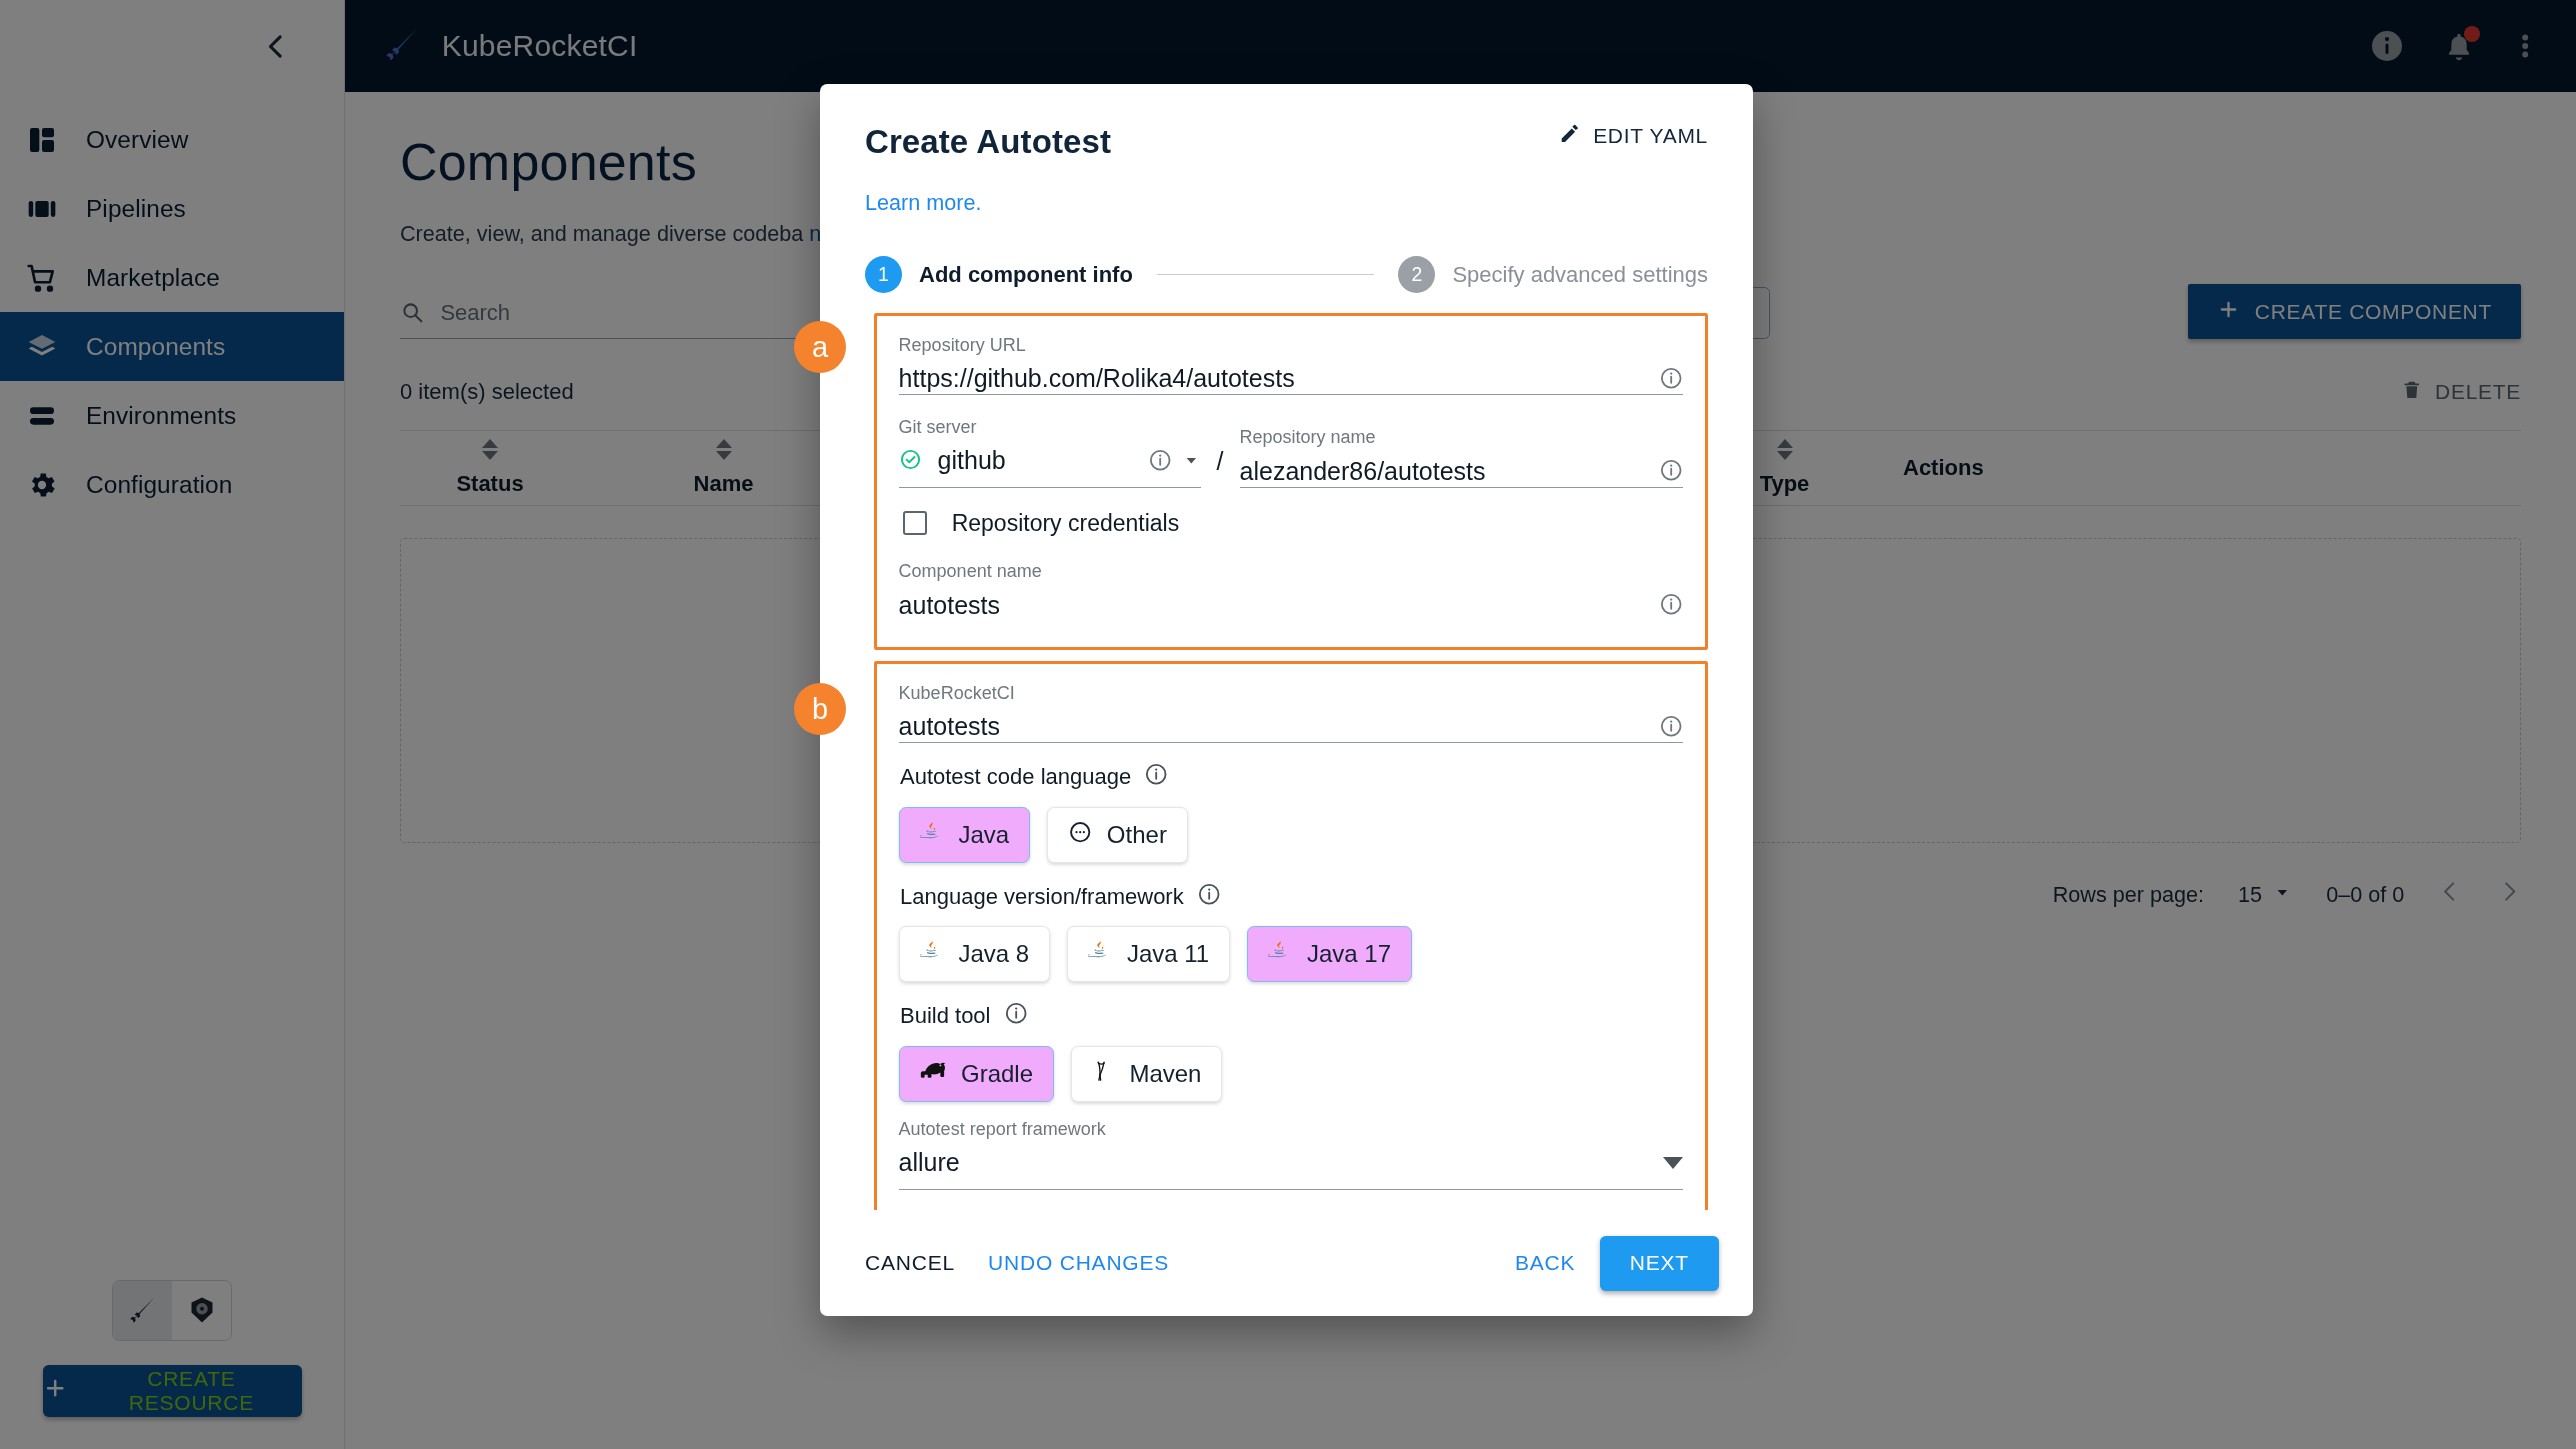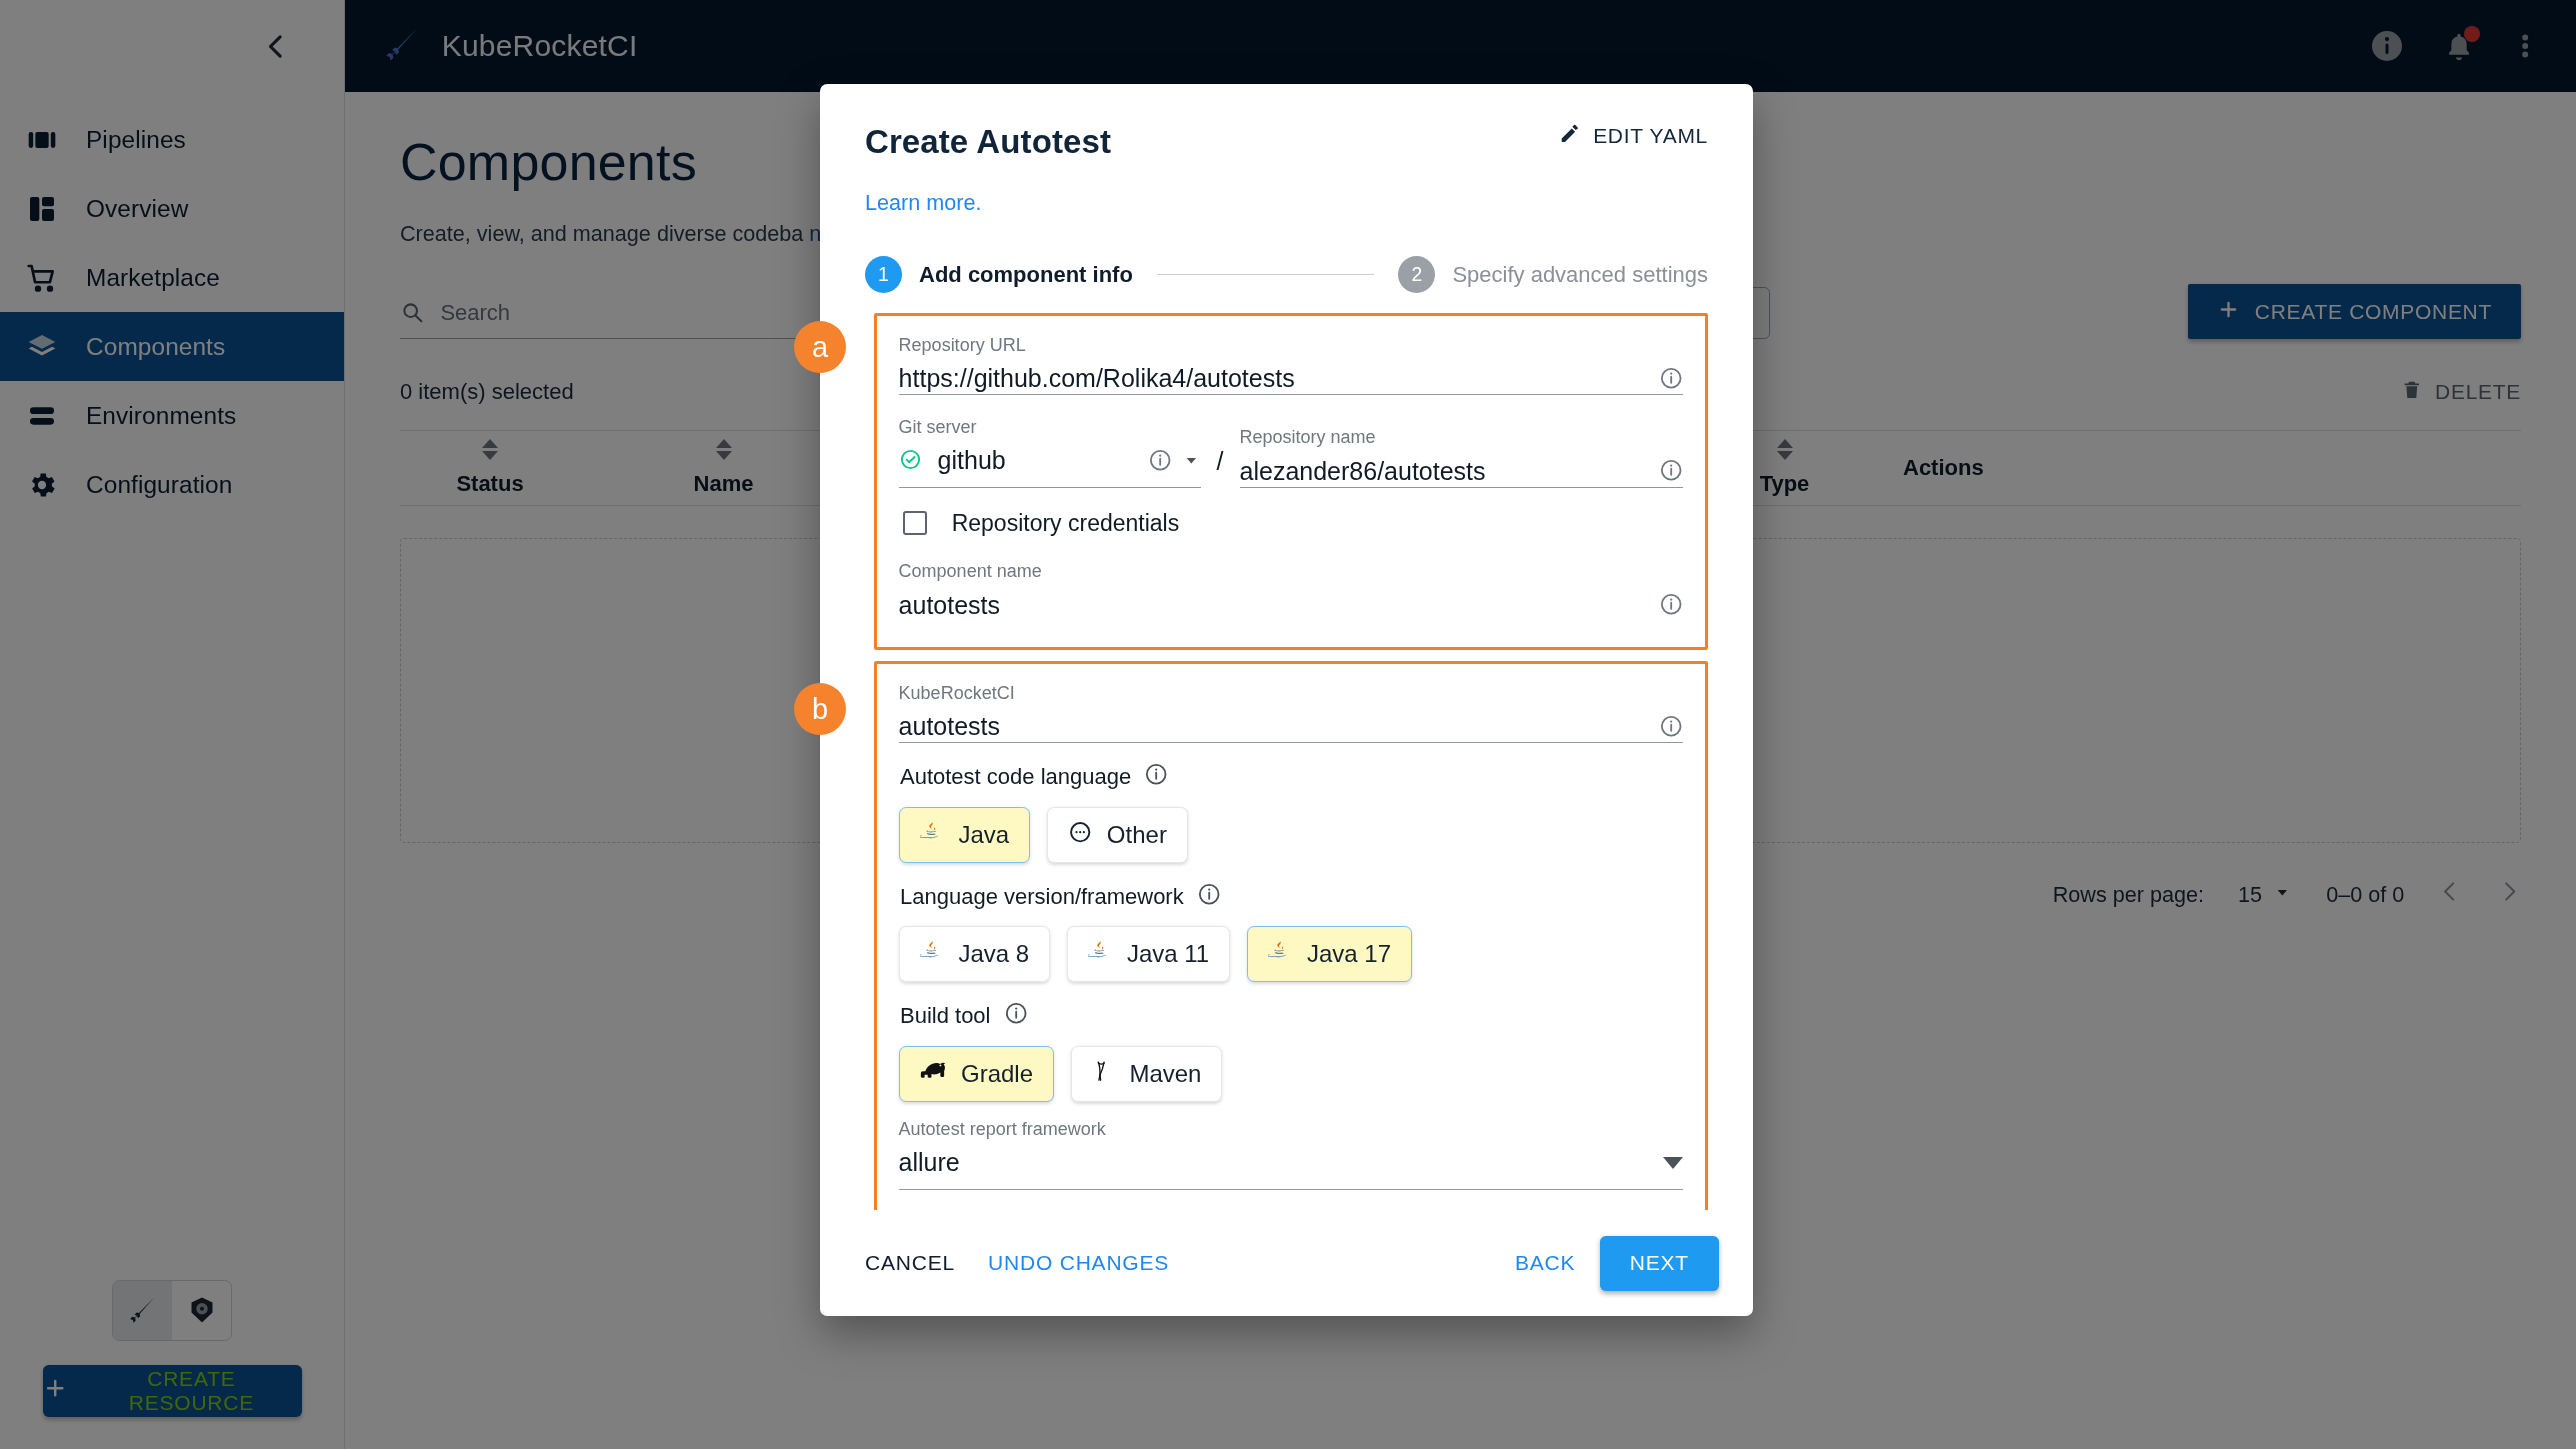--- a/index.html
+++ b/index.html
@@ -150,21 +150,21 @@
   .checkbox { width: 24.4px; height: 24.4px; border: 2.2px solid #5a6570; border-radius: 2.9px; }
   .check-label { font-size: 23px; color: #101b26; }
 
   .subhead { display:flex; align-items:center; gap:13px; font-size: 22px; color:#101b26; margin: 18.7px 0 14.4px 1.4px; }
   .chips { display:flex; gap: 17px; margin-bottom: 7.2px; }
   .chip {
     display:flex; align-items:center; gap: 14.4px; padding: 0 20px; height: 56px;
     border-radius: 7.2px; background:#fff; border: 1.4px solid #e4e7ea;
     box-shadow: 0 1.4px 3.6px rgba(0,0,0,.14); font-size: 24px; color:#15212d; cursor:pointer;
   }
-  .chip.sel { background:#fef9c3; border: 1.4px solid #7fbcf0; }
+  .chip.sel { background:#f0abfc; border: 1.4px solid #7fbcf0; }
 
   .select-row { display:flex; align-items:center; border-bottom:1.4px solid #8f979f; padding-bottom: 11.5px; }
   .caret { margin-left:auto; width:0; height:0; border-left:10.8px solid transparent; border-right:10.8px solid transparent; border-top:12.2px solid #4a525a; }
 
   .modal-foot { height: 106px; display:flex; align-items:center; padding: 0 34px 0 45px; }
   .txt-btn { font-size: 21px; letter-spacing: 0.8px; cursor:pointer; font-family:"Liberation Sans", sans-serif; background:none; border:none; }
   .txt-btn.dark { color:#0f1c2b; }
   .txt-btn.blue { color:#1e88f0; }
   .foot-gap { width: 33px; }
   .btn-next {
@@ -196,36 +196,36 @@
           <svg width="29" height="29" viewBox="0 0 24 24">
               <path d="M15 4 L7 12 L15 20" fill="none" stroke="#1b2a3d" stroke-width="2.6" stroke-linecap="round" stroke-linejoin="round"></path>
             </svg>
         </div>
       </div>
 
       <div class="nav">
         <div class="nav-item">
           <span class="ic">
             <svg width="32" height="32" viewBox="0 0 24 24" fill="#0b1e33">
+                <rect x="3" y="3" width="7" height="18" rx="1.5"></rect>
+                <rect x="12" y="3" width="9" height="7" rx="1.5"></rect>
+                <rect x="12" y="12" width="9" height="9" rx="1.5"></rect>
+              </svg>
+          </span>
+          <span class="nav-label">Overview</span>
+        </div>
+        <div class="nav-item">
+          <span class="ic">
+            <svg width="32" height="32" viewBox="0 0 24 24" fill="#0b1e33">
                 <rect x="2" y="6" width="3.4" height="12" rx="1.6"></rect>
                 <rect x="18.6" y="6" width="3.4" height="12" rx="1.6"></rect>
                 <rect x="7" y="6" width="10" height="12" rx="1.5"></rect>
               </svg>
           </span>
           <span class="nav-label">Pipelines</span>
-        </div>
-        <div class="nav-item">
-          <span class="ic">
-            <svg width="32" height="32" viewBox="0 0 24 24" fill="#0b1e33">
-                <rect x="3" y="3" width="7" height="18" rx="1.5"></rect>
-                <rect x="12" y="3" width="9" height="7" rx="1.5"></rect>
-                <rect x="12" y="12" width="9" height="9" rx="1.5"></rect>
-              </svg>
-          </span>
-          <span class="nav-label">Overview</span>
         </div>
         <div class="nav-item">
           <span class="ic">
             <svg width="32" height="32" viewBox="0 0 24 24" fill="none" stroke="#0b1e33" stroke-width="2" stroke-linecap="round" stroke-linejoin="round">
                 <path d="M2 3h2.2l2.6 12.2h11.1l2.1-8.2H6.3"></path>
                 <circle cx="9" cy="20" r="1.4" fill="#0b1e33"></circle>
                 <circle cx="18" cy="20" r="1.4" fill="#0b1e33"></circle>
               </svg>
           </span>
           <span class="nav-label">Marketplace</span>

